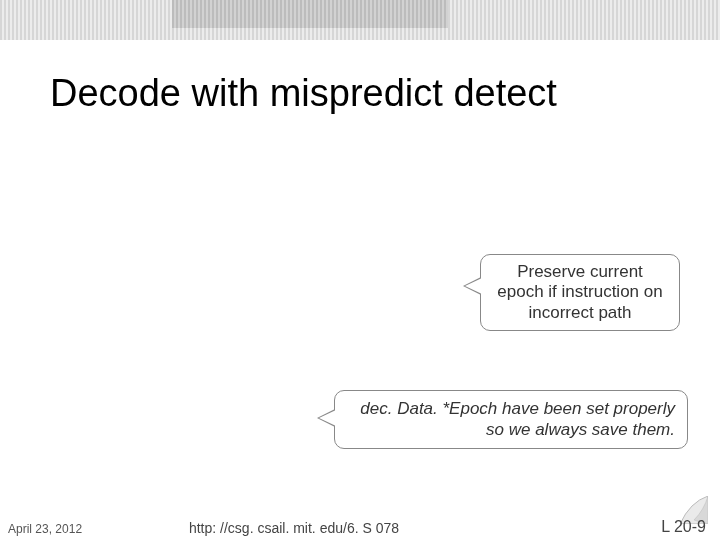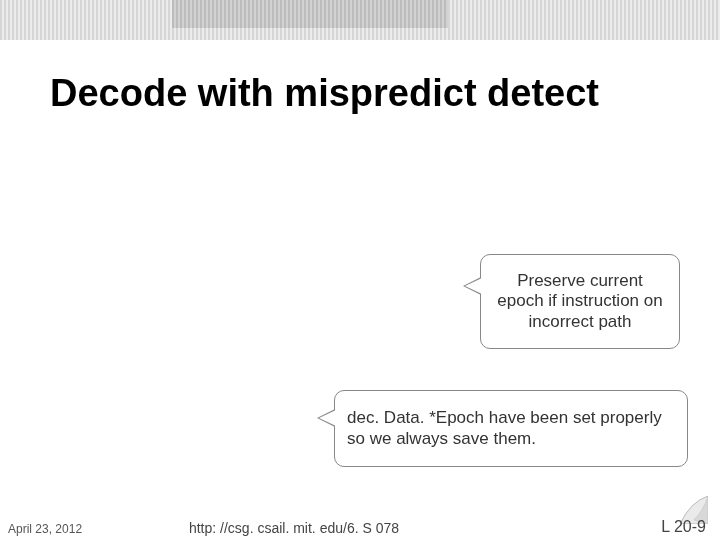--- a/index.html
+++ b/index.html
@@ -2,35 +2,35 @@
 <html><head>
 <meta charset="utf-8">
 <style>
   * { margin: 0; padding: 0; box-sizing: border-box; }
   html, body { width: 720px; height: 540px; overflow: hidden; background: #fff; font-family: Arial, Helvetica, sans-serif; }
   .slide { position: relative; width: 720px; height: 540px; }
   .topband { position: absolute; left: 0; top: 0; width: 720px; height: 40px;
              background: repeating-linear-gradient(90deg, #d6d6d6 0px, #d6d6d6 2px, #ececec 2px, #ececec 4px); }
   .topband-inner { position: absolute; left: 172px; top: 0; width: 276px; height: 28px;
                    background: repeating-linear-gradient(90deg, #bcbcbc 0px, #bcbcbc 2px, #d2d2d2 2px, #d2d2d2 4px); }
-  .title-text { position: absolute; left: 50px; top: 72px; width: 640px; font-size: 38px; color: #000; font-weight: bold; }
+  .title-text { position: absolute; left: 50px; top: 72px; width: 640px; font-size: 38px; color: #000; }
   .code-block { position: absolute; left: 70px; top: 148px; width: 420px;
                 font-family: "Courier New", Courier, monospace; font-size: 17px; line-height: 1.32;
                 white-space: pre; color: #000; }
   .callout { position: absolute; background: #fff; border: 1px solid #888; border-radius: 10px;
-             padding: 16px 12px; font-size: 17px; color: #333; text-align: center;
+             padding: 7px 12px; font-size: 17px; color: #333; text-align: center;
              box-shadow: 0 0 0 rgba(0,0,0,0); }
   .callout.c1 { left: 480px; top: 254px; width: 200px; text-align: center; line-height: 1.2; }
   .callout.c1::before { content: ""; position: absolute; left: -18px; top: 22px; width: 0; height: 0;
                         border-top: 9px solid transparent; border-bottom: 9px solid transparent;
                         border-right: 18px solid #888; }
   .callout.c1::after { content: ""; position: absolute; left: -16px; top: 23px; width: 0; height: 0;
                        border-top: 8px solid transparent; border-bottom: 8px solid transparent;
                        border-right: 17px solid #fff; }
-  .callout.c2 { left: 334px; top: 390px; width: 354px; text-align: left; line-height: 1.25; }
+  .callout.c2 { left: 334px; top: 390px; width: 354px; text-align: right; line-height: 1.25; font-style: italic; }
   .callout.c2::before { content: ""; position: absolute; left: -18px; top: 18px; width: 0; height: 0;
                         border-top: 9px solid transparent; border-bottom: 9px solid transparent;
                         border-right: 18px solid #888; }
   .callout.c2::after { content: ""; position: absolute; left: -16px; top: 19px; width: 0; height: 0;
                        border-top: 8px solid transparent; border-bottom: 8px solid transparent;
                        border-right: 17px solid #fff; }
   .dogear { position: absolute; right: 12px; bottom: 16px; width: 28px; height: 28px; }
   .dogear svg { width: 28px; height: 28px; display: block; }
   .footer-date { position: absolute; left: 8px; bottom: 4px; font-size: 12px; color: #555; }
   .footer-center { position: absolute; left: 0; bottom: 4px; width: 588px; text-align: center; font-size: 14px; color: #444; }

